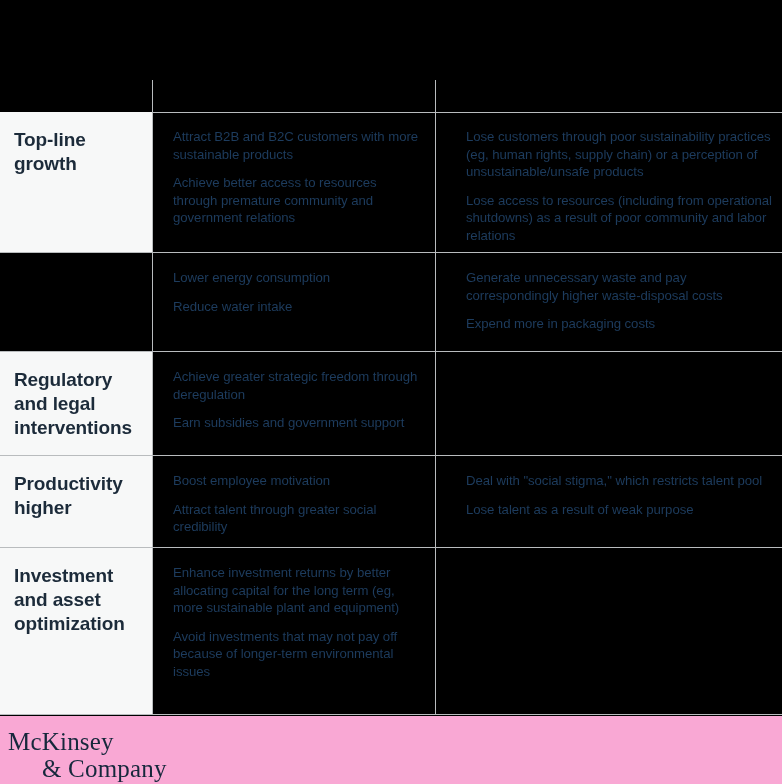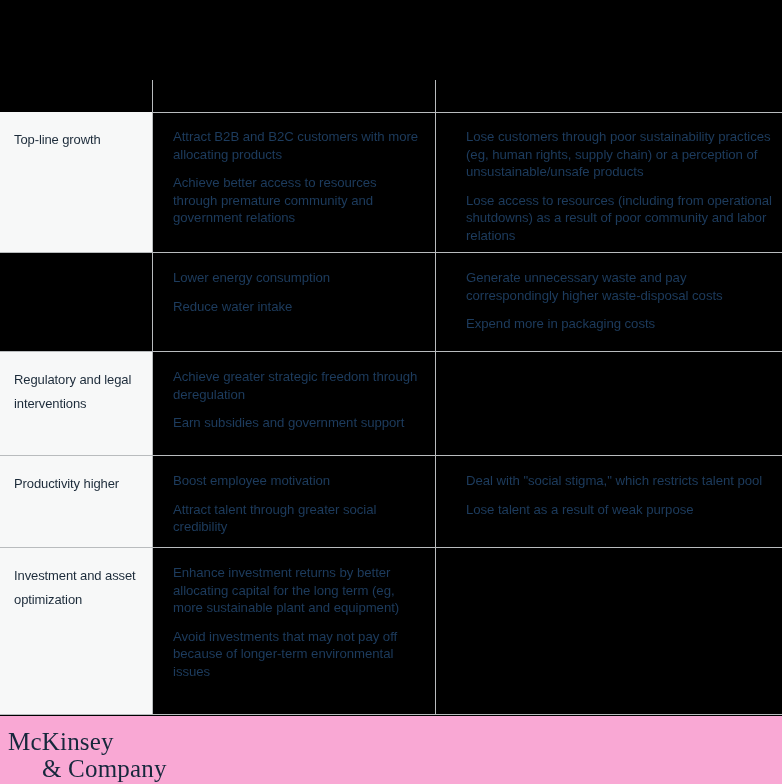--- a/index.html
+++ b/index.html
@@ -82,23 +82,23 @@
     left: 0;
     top: 0;
     width: 152px;
     height: 100%;
     background: #f7f8f8;
     box-sizing: border-box;
     padding: 16px 12px 10px 14px;
   }
   .row-label .label-text {
     color: #1c2b3a;
-    font-size: 13px;
+    font-size: 19px;
     line-height: 24px;
-    font-weight: 400;
+    font-weight: 700;
     letter-spacing: -0.1px;
   }
 
   .cell {
     position: absolute;
     top: 0;
     height: 100%;
     box-sizing: border-box;
     padding: 16px 14px 10px 21px;
   }
@@ -166,21 +166,21 @@
   <div class="vline v1"></div>
   <div class="vline v2"></div>
 
   <div class="table-body">
 
     <div class="row r0">
       <div class="row-label">
         <div class="label-text">Top-line growth</div>
       </div>
       <div class="cell opp">
-        <div class="bullet">Attract B2B and B2C customers with more allocating products</div>
+        <div class="bullet">Attract B2B and B2C customers with more sustainable products</div>
         <div class="bullet">Achieve better access to resources through premature community and government relations</div>
       </div>
       <div class="cell risk">
         <div class="bullet">Lose customers through poor sustainability practices (eg, human rights, supply chain) or a perception of unsustainable/unsafe products</div>
         <div class="bullet">Lose access to resources (including from operational shutdowns) as a result of poor community and labor relations</div>
       </div>
       <div class="row-divider"></div>
     </div>
 
     <div class="row r1">

